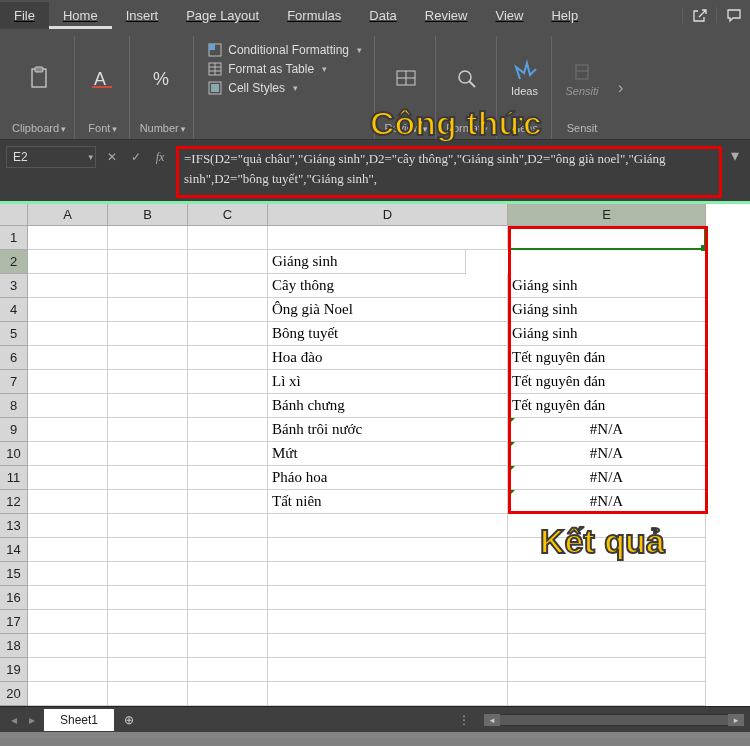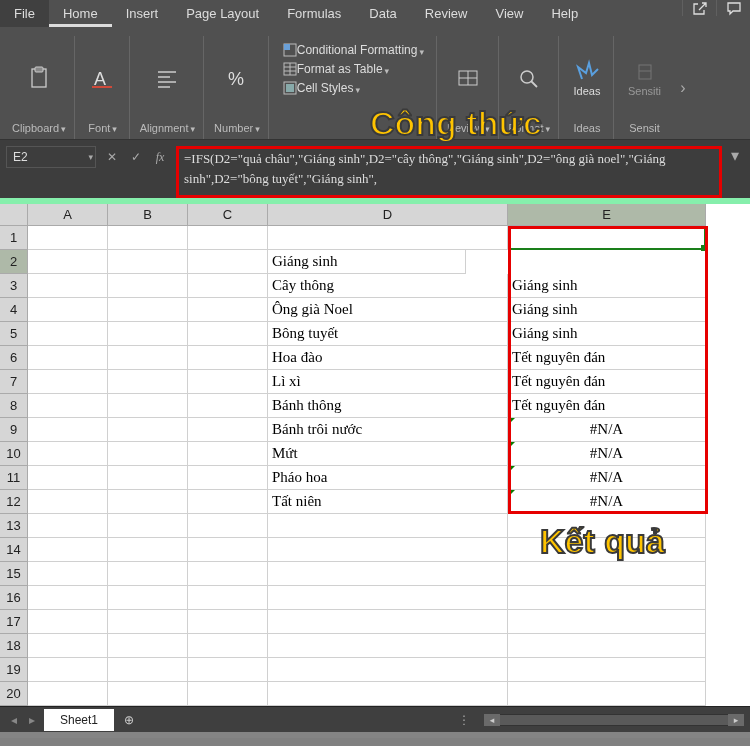--- a/index.html
+++ b/index.html
@@ -1,44 +1,44 @@
 <!DOCTYPE html>
 <html><head>
 <meta charset="utf-8">
 <style>
   * { box-sizing: border-box; margin: 0; padding: 0; font-family: 'Segoe UI', Arial, sans-serif; }
   body { background: #808080; width: 750px; height: 746px; overflow: hidden; position: relative; }
 
   
-  .menu-bar { background: #505050; display: flex; height: 30px; align-items: flex-start; }
+  .menu-bar { background: #505050; display: flex; height: 30px; align-items: center; text-decoration: underline; }
   .menu-item { color: #ddd; font-size: 13px; padding: 6px 14px; cursor: pointer; position: relative; }
   .menu-item.file { background: #404040; }
   .menu-item.active { border-bottom: 3px solid #ddd; padding-bottom: 3px; }
   .menu-right { margin-left: auto; display: flex; }
   .menu-icon-btn { width: 34px; display: flex; align-items: center; justify-content: center; color: #ddd; border-left: 1px solid #606060; }
   
   .ribbon { background: #505050; height: 110px; display: flex; padding: 6px 4px 0 4px; gap: 2px; border-bottom: 1px solid #333; }
   .ribbon-group { display: flex; flex-direction: column; align-items: center; padding: 0 8px; border-right: 1px solid #666; position: relative; }
   .ribbon-group:last-child { border-right: none; }
   .group-icons { display: flex; flex-direction: row; align-items: center; gap: 4px; flex: 1; }
   .big-btn { display: flex; flex-direction: column; align-items: center; gap: 2px; color: #ddd; font-size: 11px; padding: 4px; cursor: pointer; }
   .big-btn .icon { width: 28px; height: 24px; display: flex; align-items: center; justify-content: center; }
   .group-label { color: #bbb; font-size: 11px; padding: 3px 0 5px 0; }
   .ribbon-list { display: flex; flex-direction: column; gap: 3px; color: #ddd; font-size: 12px; }
-  .ribbon-list-item { display: flex; align-items: flex-end; padding: 1px 4px; cursor: pointer; }
+  .ribbon-list-item { display: flex; align-items: center; gap: 6px; padding: 1px 4px; cursor: pointer; }
   .small-icon { width: 14px; height: 14px; display: inline-flex; align-items: center; justify-content: center; }
   .dd { font-size: 9px; margin-left: 2px; color: #bbb; }
 
   .ribbon-overflow { width: 16px; display: flex; align-items: center; justify-content: center; color: #aaa; }
 
   
   .annot { position: absolute; font-size: 34px; font-weight: 900; color: #ffc400; -webkit-text-stroke: 2px #3a3a3a; z-index: 30; pointer-events: none; font-family: Arial, sans-serif; }
   
   
-  .fbar-area { background: #3d3d3d; padding: 6px 6px; display: flex; align-items: flex-start; gap: 4px; height: 64px; border-bottom: 6px solid #86efac; }
+  .fbar-area { background: #3d3d3d; padding: 6px 6px; display: flex; align-items: flex-start; gap: 4px; height: 64px; border-bottom: 3px solid #86efac; }
   .name-box { background: #3d3d3d; color: #ddd; font-size: 12px; width: 90px; height: 22px; border: 1px solid #555; padding: 2px 6px; display: flex; align-items: center; position: relative; }
   .name-box .dd-arrow { position: absolute; right: 2px; color: #aaa; font-size: 9px; }
   .fbar-btns { display: flex; }
   .fbar-btn { width: 24px; height: 22px; display: flex; align-items: center; justify-content: center; color: #aaa; font-size: 12px; cursor: pointer; }
   .fbar-btn.fx { font-style: italic; font-family: Georgia, serif; }
   .formula-wrap { flex: 1; position: relative; height: 52px; }
   .formula-input { width: 100%; height: 100%; background: #3d3d3d; border: none; color: #ddd; font-size: 13px; padding: 3px 8px; font-family: "Times New Roman", serif; outline: none; resize: none; line-height: 1.5; }
   .formula-highlight { position: absolute; inset: 0; border: 3px solid #e60000; pointer-events: none; }
   .fbar-expand { width: 18px; display: flex; align-items: center; justify-content: center; color: #aaa; }
 
@@ -126,37 +126,20 @@
           <svg width="26" height="22" viewBox="0 0 26 22">
               <text x="4" y="18" font-size="18" fill="#ddd" font-family="Georgia">A</text>
               <rect x="2" y="19" width="20" height="2" fill="#d04a3a"></rect>
             </svg>
         </span>
       </div>
     </div>
     <div class="group-label"><span>Font</span><span class="dd">▾</span></div>
   </div>
 
-  <div class="ribbon-group">
-    <div class="group-icons">
-      <div class="big-btn">
-        <span class="icon">
-          <svg width="26" height="22" viewBox="0 0 26 22">
-              <g stroke="#ccc" stroke-width="1.5">
-                <line x1="4" y1="5" x2="22" y2="5"></line>
-                <line x1="4" y1="10" x2="16" y2="10"></line>
-                <line x1="4" y1="15" x2="22" y2="15"></line>
-                <line x1="4" y1="20" x2="16" y2="20"></line>
-              </g>
-            </svg>
-        </span>
-      </div>
-    </div>
-    <div class="group-label"><span>Alignment</span><span class="dd">▾</span></div>
-  </div>
 
   <div class="ribbon-group">
     <div class="group-icons">
       <div class="big-btn">
         <span class="icon">
           <svg width="26" height="22" viewBox="0 0 26 22">
               <text x="4" y="18" font-size="18" fill="#ddd">%</text>
             </svg>
         </span>
       </div>
@@ -240,21 +223,21 @@
             </svg>
         </span>
         <span>Ideas</span>
       </div>
     </div>
     <div class="group-label">Ideas</div>
   </div>
 
   <div class="ribbon-group" style="border-right:none;">
     <div class="group-icons">
-      <div class="big-btn" style="opacity:0.5;">
+      <div class="big-btn" style="opacity:0.5;font-style:italic;">
         <span class="icon">
           <svg width="26" height="24" viewBox="0 0 26 24">
               <rect x="7" y="6" width="12" height="14" fill="none" stroke="#999"></rect>
               <line x1="7" y1="12" x2="19" y2="12" stroke="#999"></line>
             </svg>
         </span>
         <span>Sensiti</span>
       </div>
     </div>
     <div class="group-label">Sensit</div>
@@ -359,21 +342,21 @@
         <div class="cell" style="width: 80px;"></div>
         <div class="cell" style="width: 80px;"></div>
         <div class="cell" style="width: 80px;"></div>
         <div class="cell" style="width: 240px;">Lì xì</div>
         <div class="cell" style="width: 198px;">Tết nguyên đán</div>
       </div>
       <div class="row">
         <div class="cell" style="width: 80px;"></div>
         <div class="cell" style="width: 80px;"></div>
         <div class="cell" style="width: 80px;"></div>
-        <div class="cell" style="width: 240px;">Bánh thông</div>
+        <div class="cell" style="width: 240px;">Bánh chưng</div>
         <div class="cell" style="width: 198px;">Tết nguyên đán</div>
       </div>
       <div class="row">
         <div class="cell" style="width: 80px;"></div>
         <div class="cell" style="width: 80px;"></div>
         <div class="cell" style="width: 80px;"></div>
         <div class="cell" style="width: 240px;">Bánh trôi nước</div>
         <div class="cell center" style="width: 198px;">#N/A<div class="err-tri"></div></div>
       </div>
       <div class="row">

